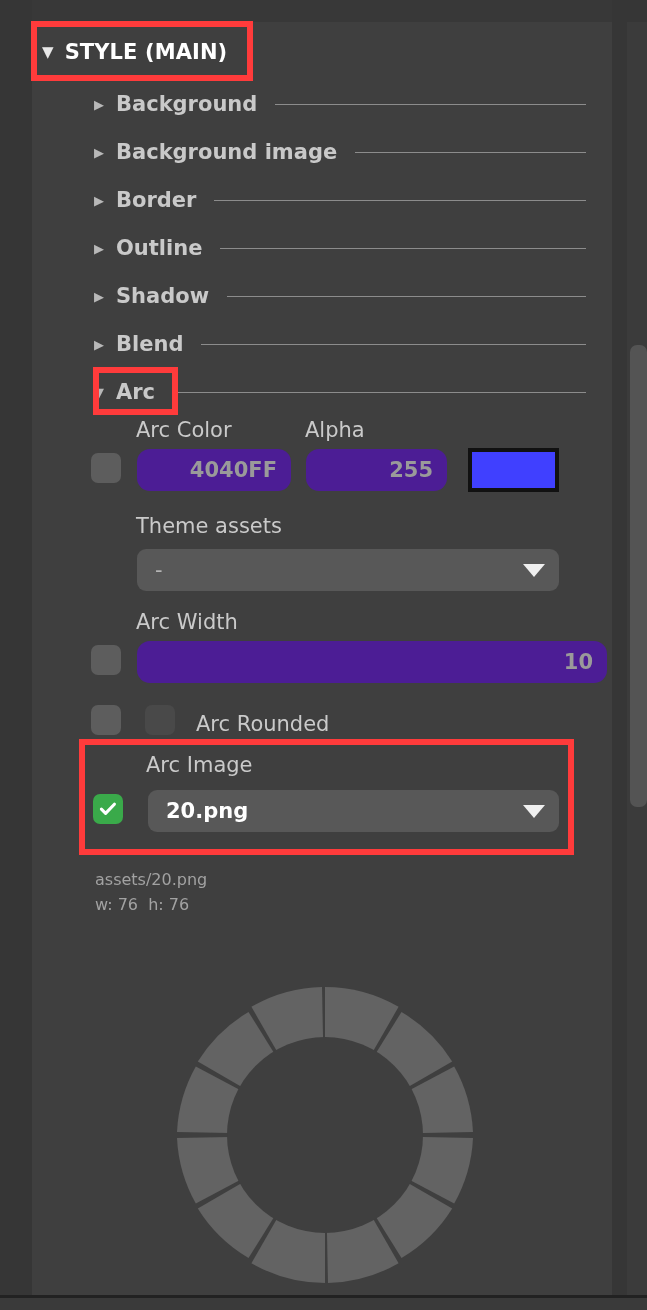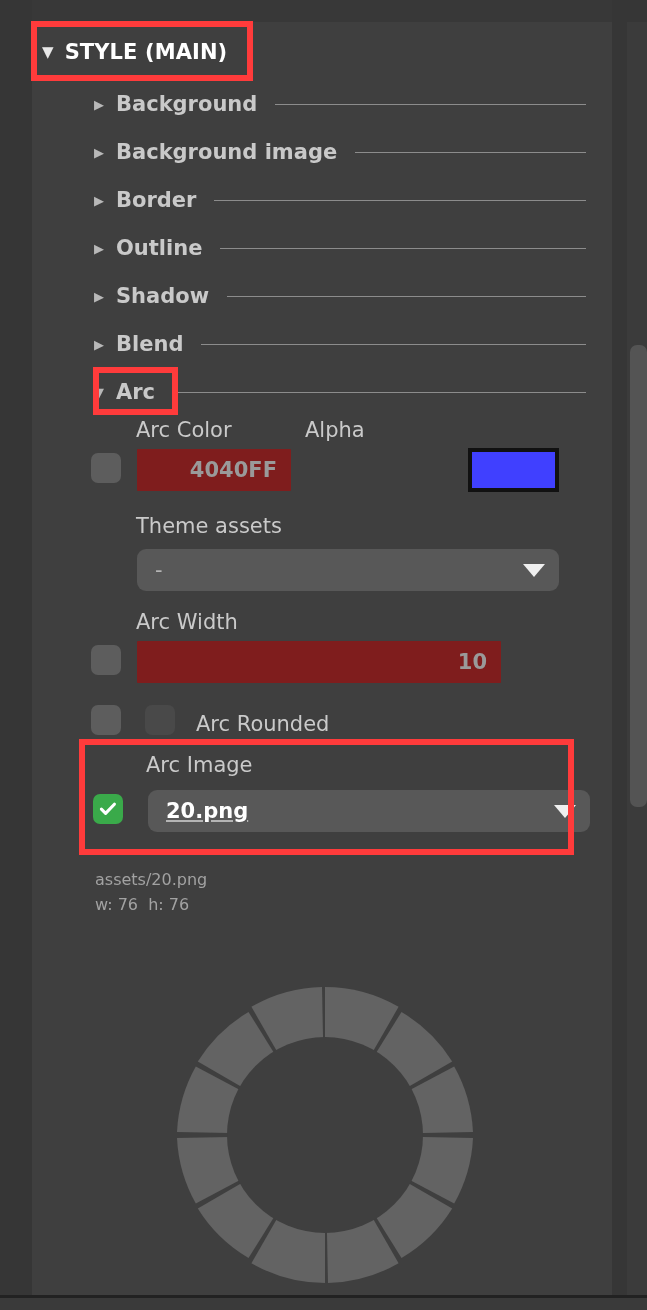--- a/index.html
+++ b/index.html
@@ -145,22 +145,22 @@
     display: flex;
     align-items: center;
     justify-content: center;
   }
   .cbox.checked svg { display: block; }
 
   
   .tinput {
     position: absolute;
     height: 42px;
-    background: #7f1d1d;
-    border-radius: 1px;
+    background: #4c1d95;
+    border-radius: 13px;
     display: flex;
     align-items: center;
     justify-content: flex-end;
     padding-right: 14px;
     color: #9a9a9a;
     font-size: 21px;
     font-weight: bold;
   }
 
   
@@ -275,45 +275,46 @@
       <span class="caret">▼</span>
       <span class="label">Arc</span>
       <span class="rule"></span>
     </div>
 
     <div class="field-label" style="left:104px; top:396px;">Arc Color</div>
     <div class="field-label" style="left:273px; top:396px;">Alpha</div>
 
     <div class="cbox" style="left:59px; top:431px;"></div>
     <div class="tinput" style="left:105px; top:427px; width:154px;">4040FF</div>
+    <div class="tinput" style="left:274px; top:427px; width:141px;">255</div>
     <div class="swatch-wrap" style="left:436px; top:426px; width:91px; height:44px;">
       <div class="swatch"></div>
     </div>
 
     <div class="field-label" style="left:104px; top:492px;">Theme assets</div>
     <div class="dropdown" style="left:105px; top:527px; width:422px;">
       <span class="dd-value">-</span>
       <span class="dd-arrow"></span>
     </div>
 
     <div class="field-label" style="left:104px; top:588px;">Arc Width</div>
     <div class="cbox" style="left:59px; top:623px;"></div>
-    <div class="tinput" style="left:105px; top:619px; width:364px;">10</div>
+    <div class="tinput" style="left:105px; top:619px; width:470px;">10</div>
 
     <div class="cbox" style="left:59px; top:683px;"></div>
     <div class="cbox dim" style="left:113px; top:683px;"></div>
     <div class="field-label" style="left:164px; top:690px;">Arc Rounded</div>
 
     <div class="field-label" style="left:114px; top:731px;">Arc Image</div>
     <div class="cbox checked" style="left:61px; top:772px;">
       <svg width="20" height="20" viewBox="0 0 20 20">
         <path d="M3.4 10.2 L7.6 14.4 L16.4 5.2" fill="none" stroke="#ffffff" stroke-width="3.1" stroke-linecap="round" stroke-linejoin="round"></path>
       </svg>
     </div>
-    <div class="dropdown strong" style="left:116px; top:768px; width:442px;text-decoration:underline;">
+    <div class="dropdown strong" style="left:116px; top:768px; width:411px;">
       <span class="dd-value">20.png</span>
       <span class="dd-arrow"></span>
     </div>
 
     <div class="asset-info" style="left:63px; top:845px;">assets/20.png</div>
     <div class="asset-info" style="left:63px; top:870px;">w: 76  h: 76</div>
 
   </div>
 
   <div class="ring-wrap">

